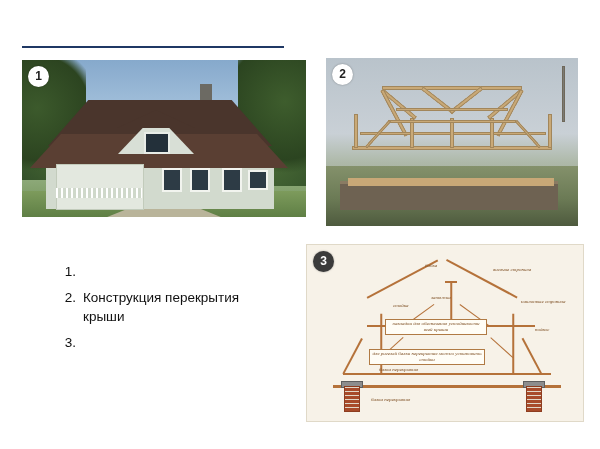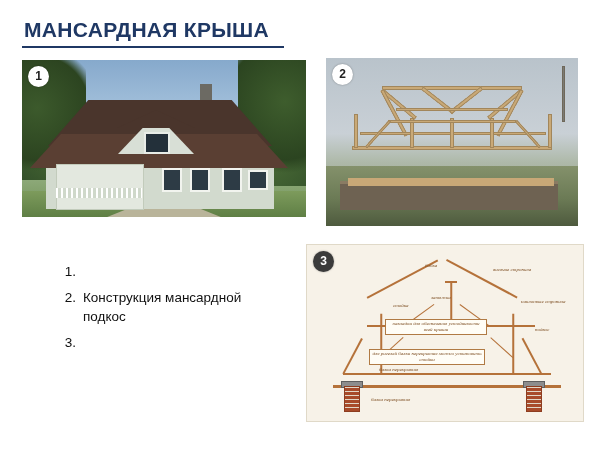--- a/index.html
+++ b/index.html
@@ -239,21 +239,20 @@
   }
   .caption-text {
     flex: 1 1 auto;
   }
 </style>
 </head>
 <body>
 
 <div class="slide">
 
-  <div class="title">МАНСАРДНАЯ КРЫША</div>
   <div class="title-rule"></div>
 
   <div class="photo" id="photo1">
     <div class="p1-sky"></div>
     <div class="p1-trees-l"></div>
     <div class="p1-trees-r"></div>
     <div class="p1-ground"></div>
     <div class="p1-path"></div>
     <div class="p1-body"></div>
     <div class="p1-chimney"></div>
@@ -350,20 +349,20 @@
 
     <div class="num-badge badge-dark">3</div>
   </div>
 
   <div class="caption-list">
     <div class="caption-item">
       <div class="caption-num">1.</div>
     </div>
     <div class="caption-item">
       <div class="caption-num">2.</div>
-      <div class="caption-text">Конструкция мансардной подкос</div>
+      <div class="caption-text">Конструкция перекрытия крыши</div>
     </div>
     <div class="caption-item">
       <div class="caption-num">3.</div>
     </div>
   </div>
 
 </div>
 
 </body></html>

